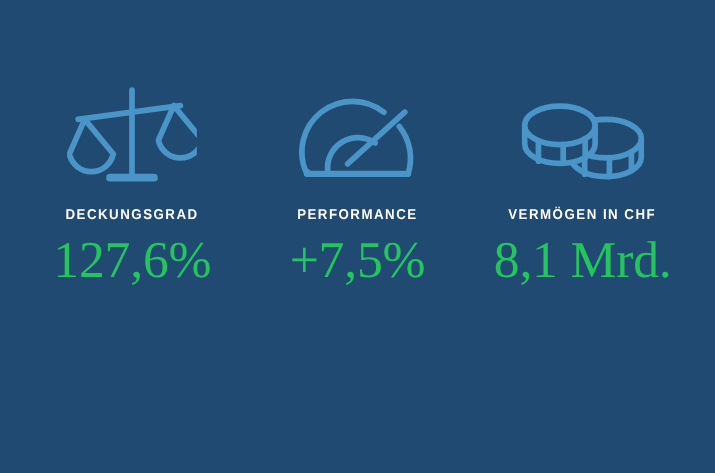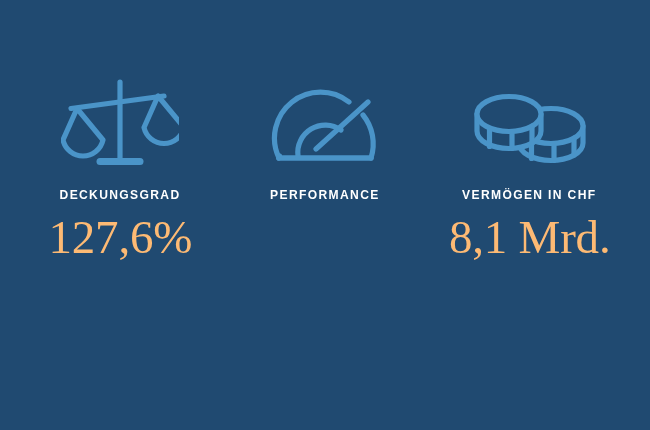--- a/index.html
+++ b/index.html
@@ -60,21 +60,21 @@
     font-size: 13px;
     letter-spacing: 1.45px;
     line-height: 1;
     text-transform: uppercase;
     white-space: nowrap;
     transform: scaleX(0.93);
     transform-origin: center center;
   }
   .kpi-value {
     margin-top: 11px;
-    color: #fdba74;
+    color: #22c55e;
     font-family: "Liberation Serif", serif;
     font-weight: 400;
     font-size: 47px;
     line-height: 1.08;
     letter-spacing: -0.2px;
     white-space: nowrap;
   }
   
   .col-deckungsgrad .kpi-icon-wrap { padding-top: 98px; }
   .col-performance  .kpi-icon-wrap { padding-top: 101px; }
@@ -113,20 +113,21 @@
           <path d="M92 29 A 46 46 0 0 1 100 72"></path>
           <path d="M8 72 L100 72" stroke-width="5.6"></path>
           <path d="M8 72 A 6 6 0 0 1 8.4 70"></path>
 
           <path d="M27 70 A 27.5 27.5 0 0 1 70 44"></path>
 
           <line x1="45" y1="63" x2="97" y2="16"></line>
         </svg>
       </div>
       <div class="kpi-label">PERFORMANCE</div>
+      <div class="kpi-value">+7,5%</div>
     </div>
 
     <div class="kpi-col col-vermoegen">
       <div class="kpi-icon-wrap">
         <svg class="kpi-icon" width="112" height="86" viewBox="0 0 112 86" fill="none" stroke="#4a94c8" stroke-width="5.2" stroke-linecap="round" stroke-linejoin="round">
 
           <path d="M45 45 L45 62 A 32 17.5 0 0 0 109 62 L109 45" fill="#204a71"></path>
           <ellipse cx="77" cy="45" rx="32" ry="17.5" fill="#204a71"></ellipse>
 
           <line x1="57.5" y1="60.5" x2="57.5" y2="77.5"></line>

